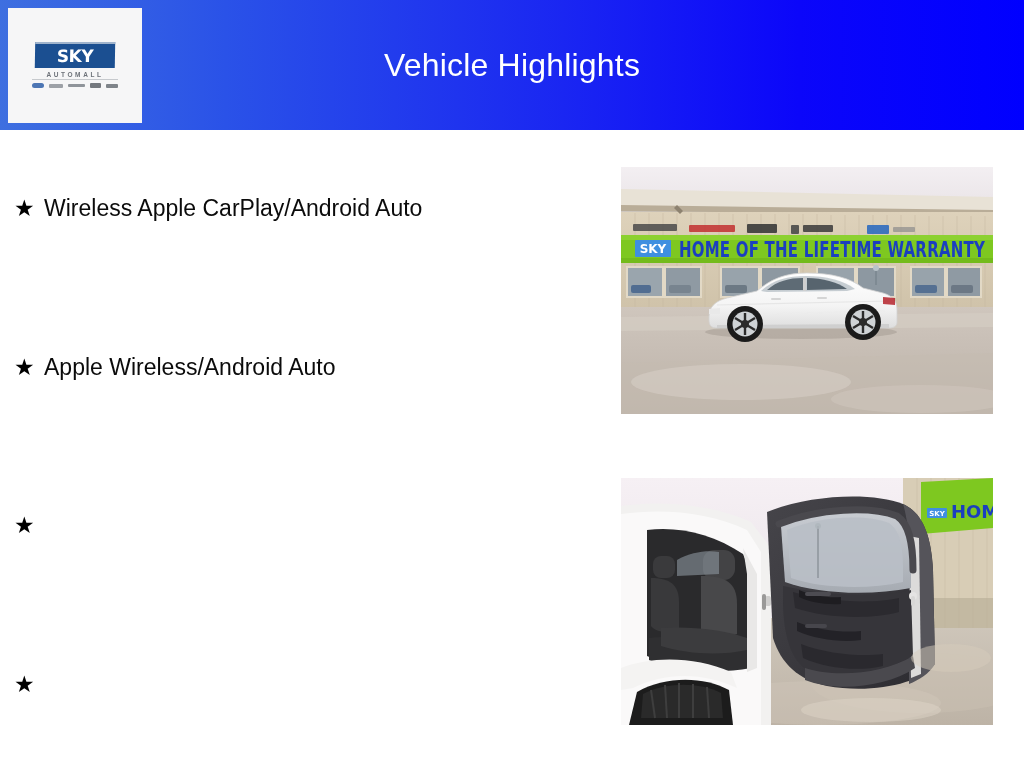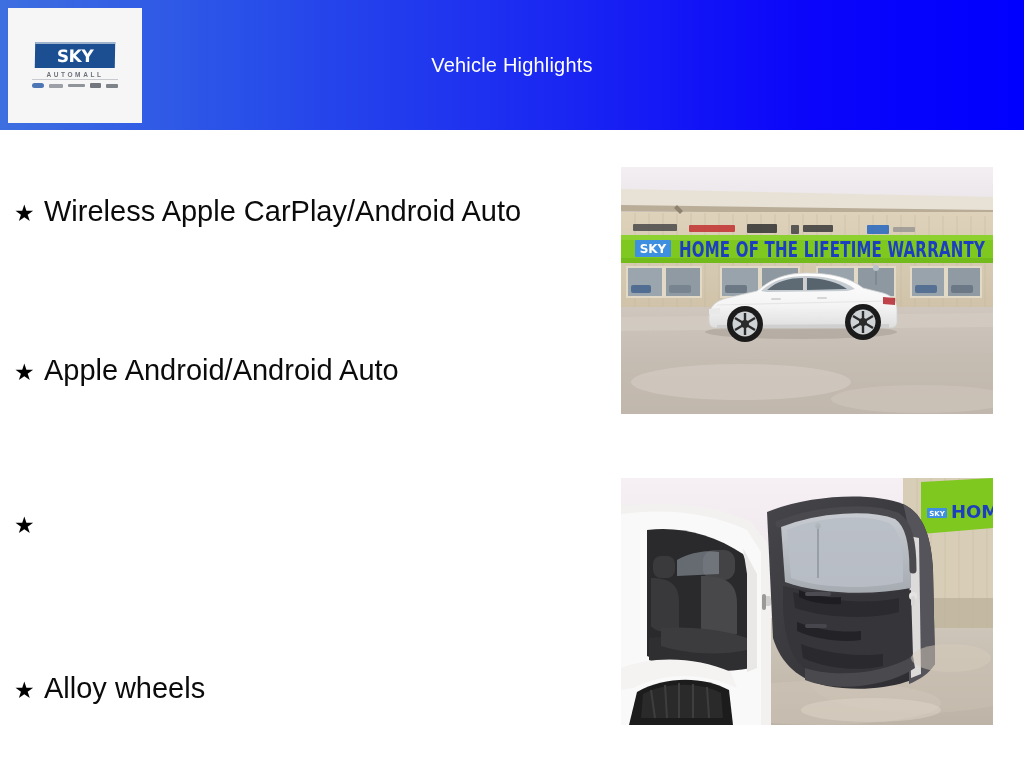--- a/index.html
+++ b/index.html
@@ -28,21 +28,21 @@
   .header-title {
     position: absolute;
     left: 0;
     top: 0;
     width: 1024px;
     height: 130px;
     display: flex;
     align-items: center;
     justify-content: center;
     color: #ffffff;
-    font-size: 20px;
+    font-size: 32px;
     font-weight: 400;
     letter-spacing: 0.2px;
     white-space: nowrap;
   }
 
   
   .logo-card {
     position: absolute;
     left: 8px;
     top: 8px;
@@ -135,21 +135,21 @@
   .bullet-star {
     color: #000000;
     font-size: 23px;
     line-height: 1;
     width: 30px;
     flex: 0 0 30px;
     font-family: "DejaVu Sans", sans-serif;
   }
   .bullet-text {
     color: #0b0b0b;
-    font-size: 29px;
+    font-size: 23px;
     line-height: 1.1;
     font-family: "Liberation Sans", sans-serif;
   }
 
   
   .photo {
     position: absolute;
     overflow: hidden;
     background: #cfc8c0;
   }
@@ -193,30 +193,29 @@
 
 <div class="bullets">
 
   <div class="bullet-row b0">
     <span class="bullet-star">★</span>
     <span class="bullet-text">Wireless Apple CarPlay/Android Auto</span>
   </div>
 
   <div class="bullet-row b1">
     <span class="bullet-star">★</span>
-    <span class="bullet-text">Apple Android/Android Auto</span>
+    <span class="bullet-text">Apple Wireless/Android Auto</span>
   </div>
 
   <div class="bullet-row b2">
     <span class="bullet-star">★</span>
   </div>
 
   <div class="bullet-row b3">
     <span class="bullet-star">★</span>
-    <span class="bullet-text">Alloy wheels</span>
   </div>
 
 </div>
 
 <div class="photo photo-1">
   <svg class="ph-svg" viewBox="0 0 372 247" preserveAspectRatio="none">
     <defs>
       <linearGradient id="sky1" x1="0" y1="0" x2="0" y2="1">
         <stop offset="0" stop-color="#f3eff2"></stop>
         <stop offset="1" stop-color="#ece7ea"></stop>

